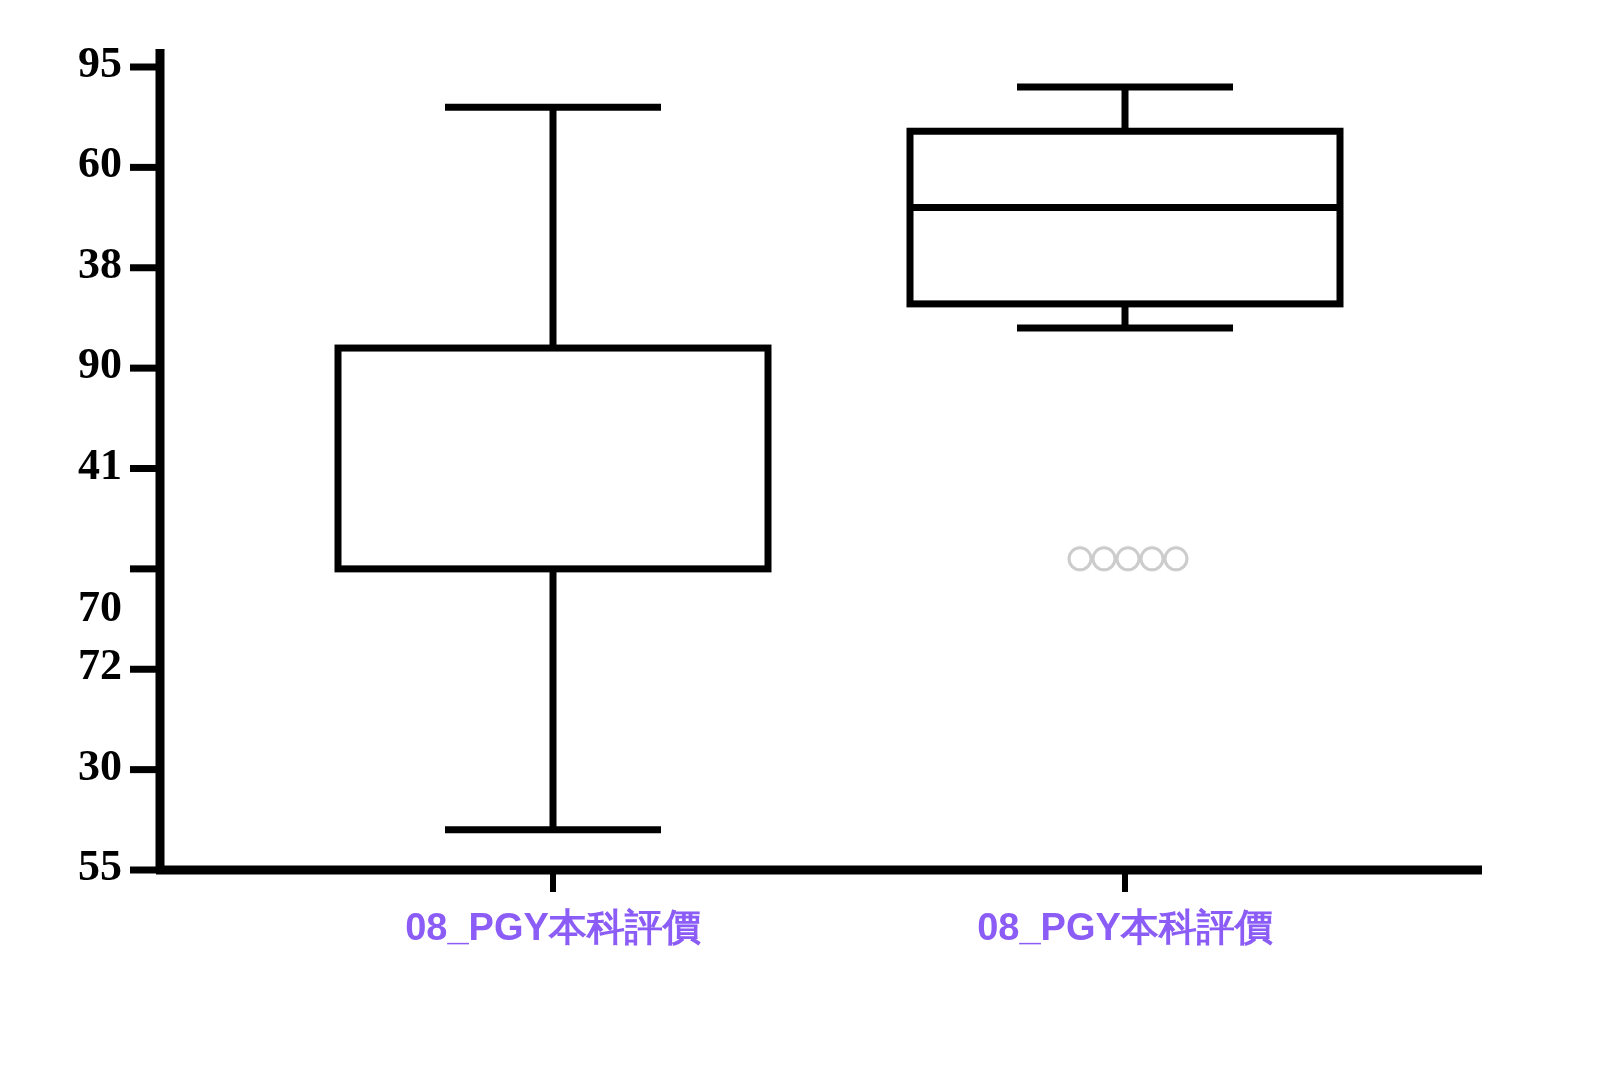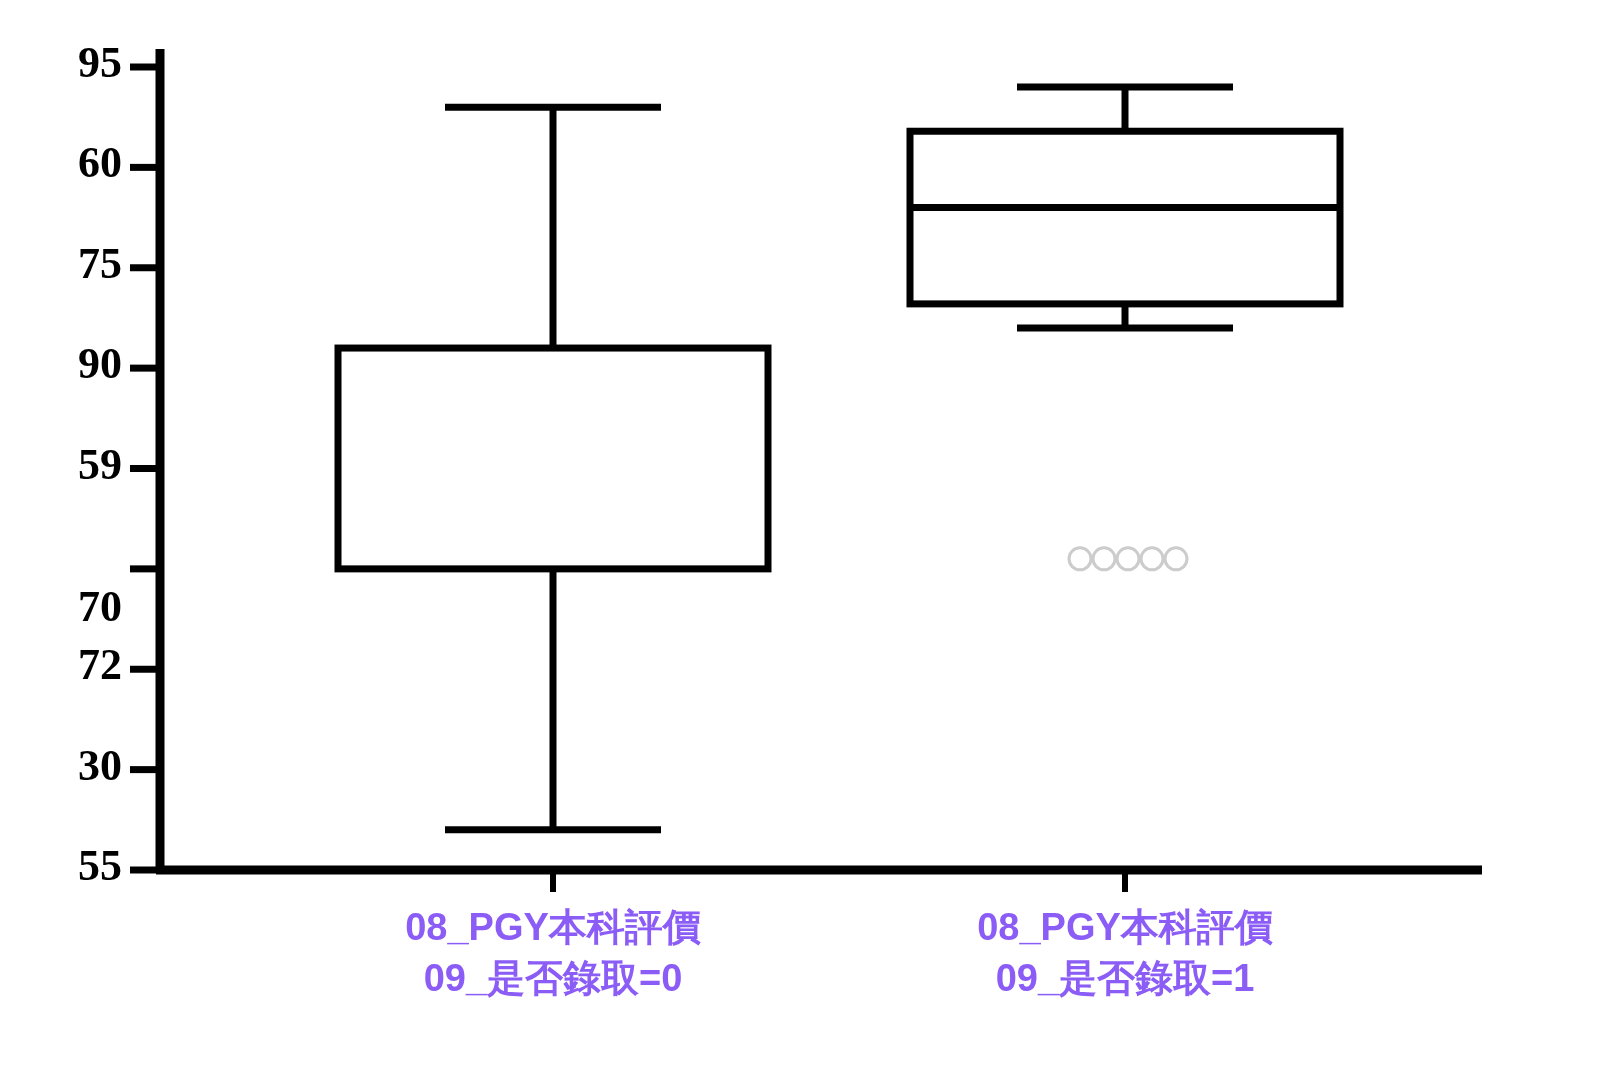--- a/index.html
+++ b/index.html
@@ -96,32 +96,30 @@
           <line x1="1017" y1="327.975" x2="1233" y2="327.975" stroke="#000000" stroke-width="7"></line>
           <rect x="910" y="131.24000000000007" width="430" height="172.64499999999987" fill="#ffffff" stroke="#000000" stroke-width="7"></rect>
           <line x1="910" y1="207.525" x2="1340" y2="207.525" stroke="#000000" stroke-width="7"></line>
         </g>
       </g>
   </svg>
 
   <div id="tick-layer">
       <div class="tick-label" style="left: 2px; top: 41px;">95</div>
       <div class="tick-label" style="left: 2px; top: 141.375px;">60</div>
-      <div class="tick-label" style="left: 2px; top: 241.75px;">75</div>
+      <div class="tick-label" style="left: 2px; top: 241.75px;">38</div>
       <div class="tick-label" style="left: 2px; top: 342.125px;">90</div>
-      <div class="tick-label" style="left: 2px; top: 442.5px;">59</div>
+      <div class="tick-label" style="left: 2px; top: 442.5px;">41</div>
       <div class="tick-label" style="left: 2px; top: 542.875px; margin-top: 42px;">70</div>
       <div class="tick-label" style="left: 2px; top: 643.25px;">72</div>
       <div class="tick-label" style="left: 2px; top: 743.625px;">30</div>
       <div class="tick-label" style="left: 2px; top: 844px;">55</div>
     </div>
   <div id="cat-layer">
       <div class="cat-label" style="left: 253px; top: 902px; width: 600px;">
         <span>08_PGY本科評價</span>
-        <span>09_是否錄取=0</span>
       </div>
       <div class="cat-label" style="left: 825px; top: 902px; width: 600px;">
         <span>08_PGY本科評價</span>
-        <span>09_是否錄取=1</span>
       </div>
     </div>
 
 </div>
 
 </body></html>

